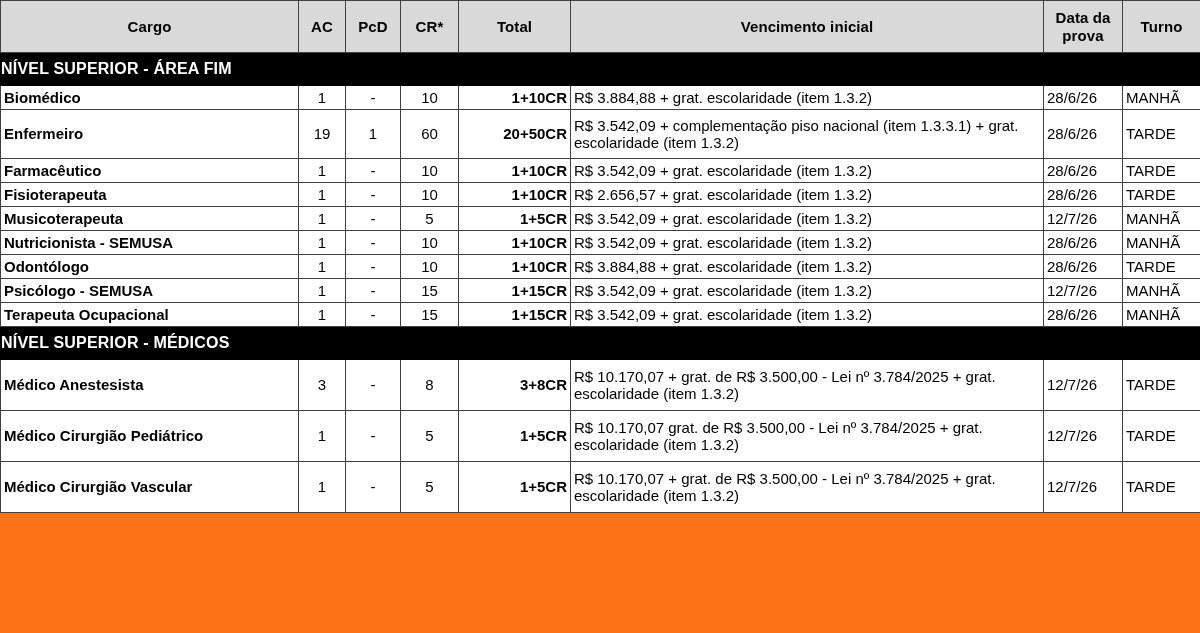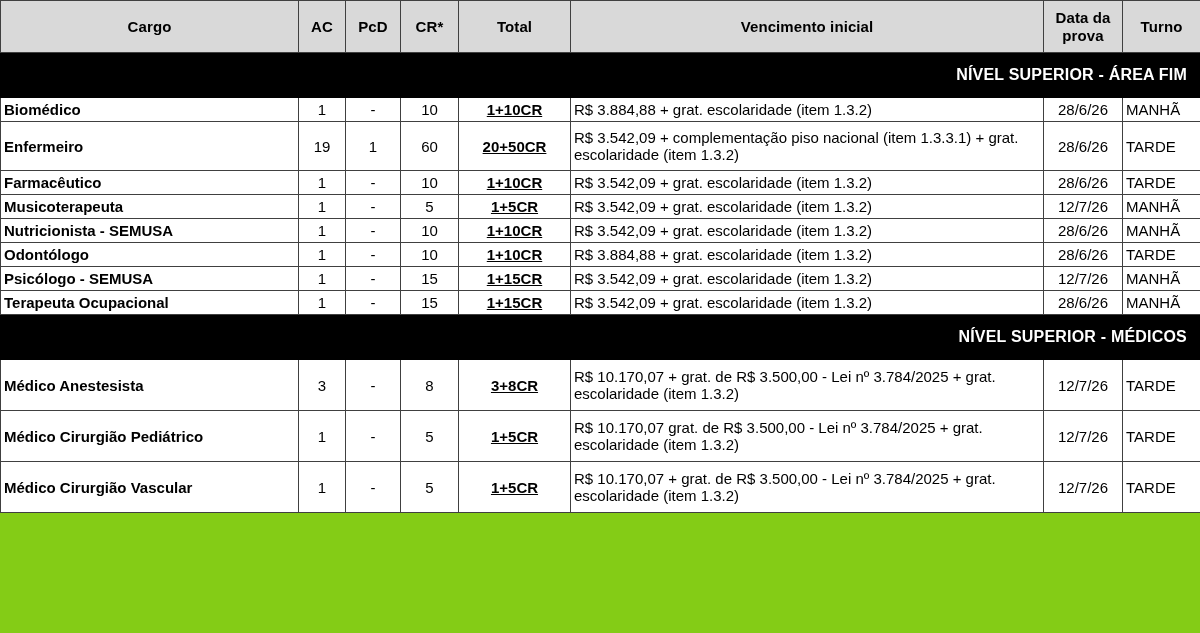--- a/index.html
+++ b/index.html
@@ -12,21 +12,21 @@
     font-family: "Liberation Sans", sans-serif;
     width: 1200px;
     height: 633px;
     overflow: hidden;
     color: #000000;
   }
   .sheet {
     width: 1200px;
     height: 633px;
     position: relative;
-    background: #84cc16;
+    background: #f97316;
   }
   table.grid {
     border-collapse: collapse;
     table-layout: fixed;
     width: 1200px;
     background: #ffffff;
   }
   table.grid td, table.grid th {
     border: 1px solid #404040;
     padding: 1px 3px;
@@ -49,24 +49,24 @@
   }
   th.h-cargo   { font-size: 17px; }
   th.h-data    { font-size: 16px; line-height: 1.08; }
   th.h-turno   { font-size: 16px; }
 
   
   tr.section td {
     background: #000000 !important;
     color: #ffffff;
     font-weight: bold;
-    text-align: right;
+    text-align: left;
     font-size: 16px;
     height: 33px;
-    padding: 13px;
+    padding: 0;
     border-left: 1px solid #000000;
     border-right: 1px solid #000000;
     border-top: 1px solid #000000;
     border-bottom: 1px solid #000000;
     letter-spacing: 0.2px;
   }
 
   
   td.cargo {
     text-align: left;
@@ -74,33 +74,32 @@
     font-size: 16px;
     padding-left: 4px;
     padding-right: 4px;
   }
   td.num {
     text-align: center;
     font-size: 16px;
     font-weight: normal;
   }
   td.total {
-    text-align: center;
-    font-weight: bold;
-    font-size: 16px;
-    text-decoration: underline;
+    text-align: right;
+    font-weight: bold;
+    font-size: 16px;
   }
   td.venc {
     font-size: 15.4px;
     line-height: 1.17;
     padding-left: 5px;
     padding-right: 5px;
   }
   td.data {
-    text-align: center;
+    text-align: left;
     font-size: 15px;
   }
   td.turno {
     text-align: left;
     font-size: 15.5px;
   }
 
   tr.r-1line td { height: 24px; }
   tr.r-2line td { height: 49px; }
   tr.r-med  td  { height: 51px; }
@@ -173,20 +172,30 @@
           <td class="cargo">Farmacêutico</td>
           <td class="num">1</td>
           <td class="num">-</td>
           <td class="num">10</td>
           <td class="total">1+10CR</td>
           <td class="venc">R$ 3.542,09 + grat. escolaridade (item 1.3.2)</td>
           <td class="data">28/6/26</td>
           <td class="turno">TARDE</td>
         </tr>
         <tr class="r-1line">
+          <td class="cargo">Fisioterapeuta</td>
+          <td class="num">1</td>
+          <td class="num">-</td>
+          <td class="num">10</td>
+          <td class="total">1+10CR</td>
+          <td class="venc">R$ 2.656,57 + grat. escolaridade (item 1.3.2)</td>
+          <td class="data">28/6/26</td>
+          <td class="turno">TARDE</td>
+        </tr>
+        <tr class="r-1line">
           <td class="cargo">Musicoterapeuta</td>
           <td class="num">1</td>
           <td class="num">-</td>
           <td class="num">5</td>
           <td class="total">1+5CR</td>
           <td class="venc">R$ 3.542,09 + grat. escolaridade (item 1.3.2)</td>
           <td class="data">12/7/26</td>
           <td class="turno">MANHÃ</td>
         </tr>
         <tr class="r-1line">

